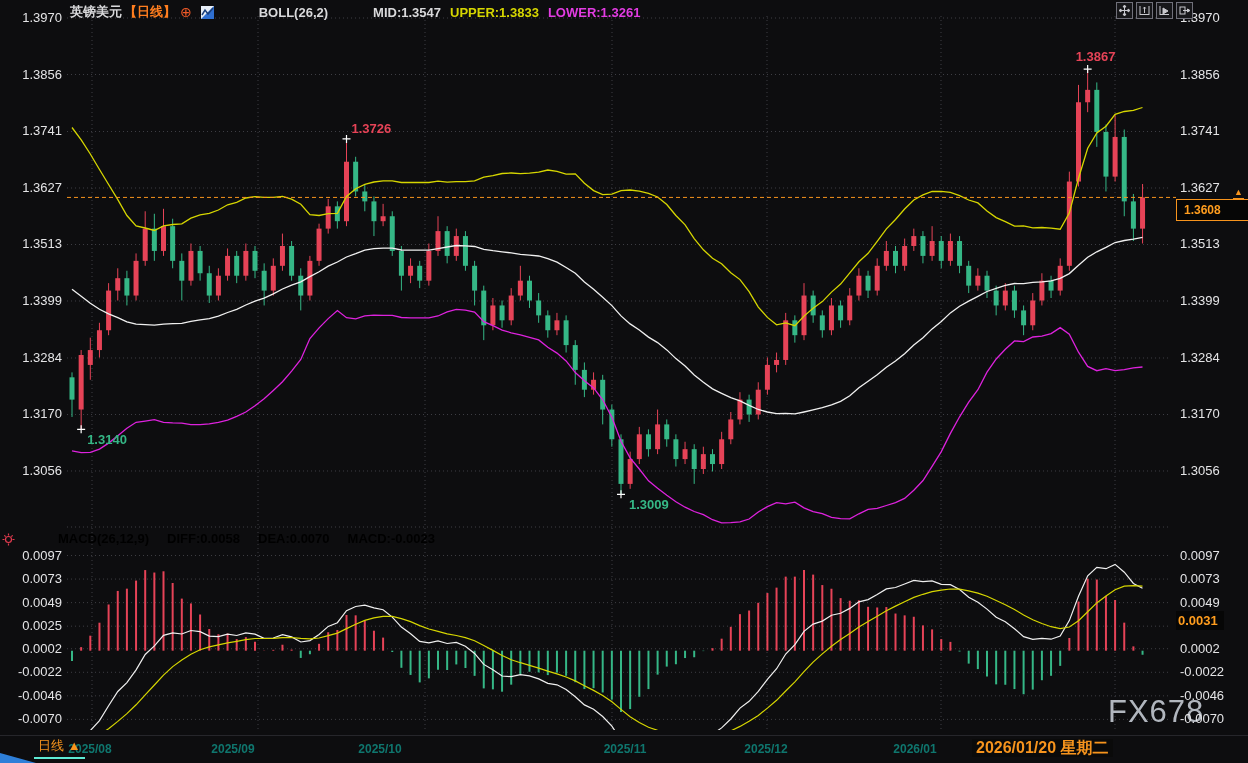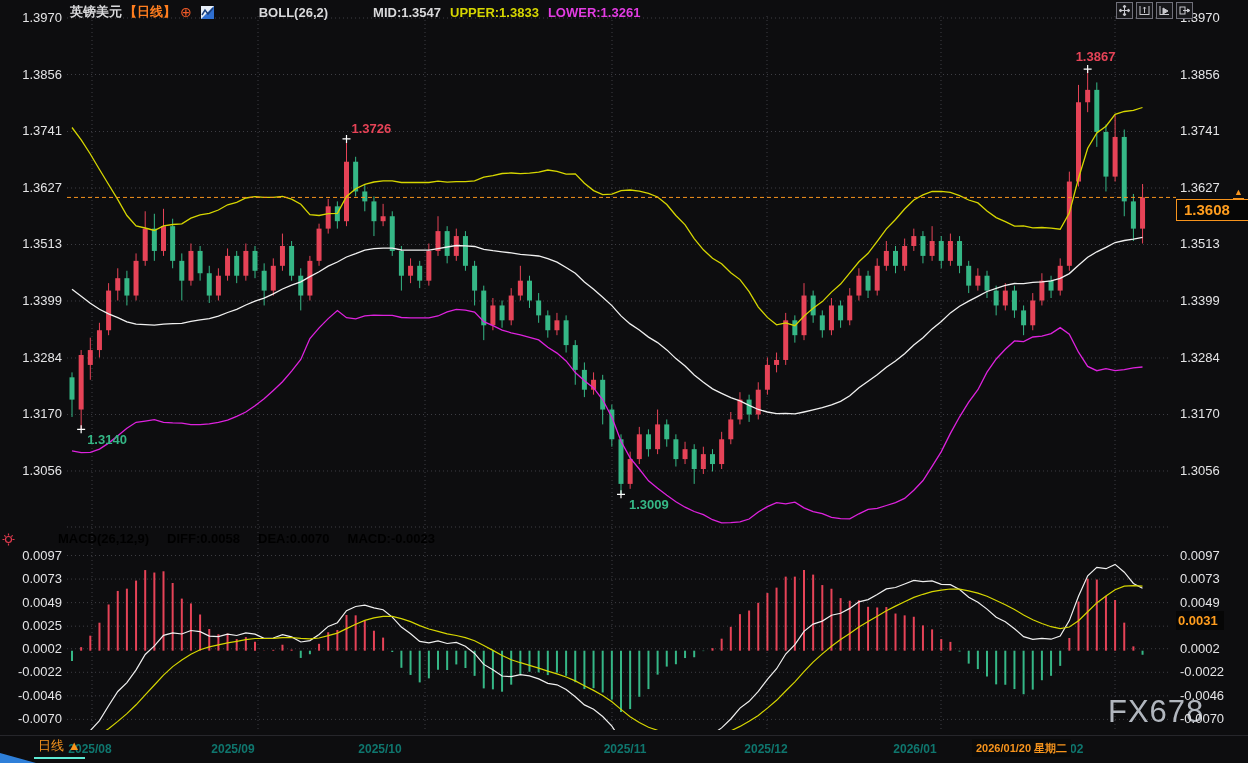--- a/index.html
+++ b/index.html
@@ -15,28 +15,28 @@
   .hdr .per{color:#ff7e1f;}
   .hdr .plus{color:#f05a28;font-size:14px;font-weight:normal;cursor:pointer;pointer-events:auto;}
   .hdr .wht{color:#d9d9db;margin-left:36px;}
   .hdr .yel{color:#d6d600;}
   .hdr .mag{color:#e23ce2;}
   .mhdr{position:absolute;top:531px;left:58px;display:flex;gap:18px;font-size:13px;font-weight:bold;z-index:3;align-items:center;}
   .toolbar{position:absolute;top:2px;left:1116px;display:flex;gap:3px;z-index:4;}
   .tbtn{width:15px;height:15px;border:1px solid #70707a;background:#17171a;display:flex;
         align-items:center;justify-content:center;cursor:pointer;pointer-events:auto;}
   .pricebox{position:absolute;left:1176px;top:199px;width:64px;height:20px;border:1px solid #f7941d;
-            background:#060606;color:#ff9d1e;font-size:15px;font-weight:bold;line-height:20px;
+            background:#060606;color:#ff9d1e;font-size:12px;font-weight:bold;line-height:20px;
             padding-left:7px;z-index:4;}
   .macdbox{position:absolute;left:1176px;top:611px;height:19px;background:#060606;color:#ff9d1e;
            font-size:13px;font-weight:bold;line-height:19px;padding:0 6px 0 2px;z-index:4;}
   .alert-arrow{position:absolute;left:1233px;top:188px;color:#f7941d;font-size:9px;line-height:9px;
                border-bottom:2px solid #f7941d;padding:0 1px 1px 1px;z-index:5;cursor:pointer;pointer-events:auto;}
   .datebar-line{position:absolute;top:735px;left:0;width:1248px;height:1px;background:#26262b;z-index:1;}
-  .datehl{position:absolute;left:972px;top:739px;background:#0a0a0a;color:#f7941d;font-size:11px;
+  .datehl{position:absolute;left:972px;top:739px;background:#0a0a0a;color:#f7941d;font-size:16px;
           font-weight:bold;line-height:16px;padding:1px 4px;white-space:nowrap;z-index:3;}
   .feb-partial{z-index:1;}
   .watermark{position:absolute;left:1108px;top:694px;font-size:31px;font-weight:normal;color:#c3c9d2;
              opacity:0.9;letter-spacing:1px;z-index:1;}
   .period-tab{position:absolute;left:34px;bottom:4px;color:#f7941d;font-size:13px;font-weight:normal;
               border-bottom:2px solid #5eead4;padding:0 4px 2px 4px;z-index:4;cursor:pointer;pointer-events:auto;}
   .blue-wedge{position:absolute;left:0;bottom:0;width:0;height:0;border-bottom:10px solid #2e7fd9;
               border-right:36px solid transparent;z-index:3;}
   .mini-marker{position:absolute;left:2px;top:532px;z-index:3;}
 </style>

